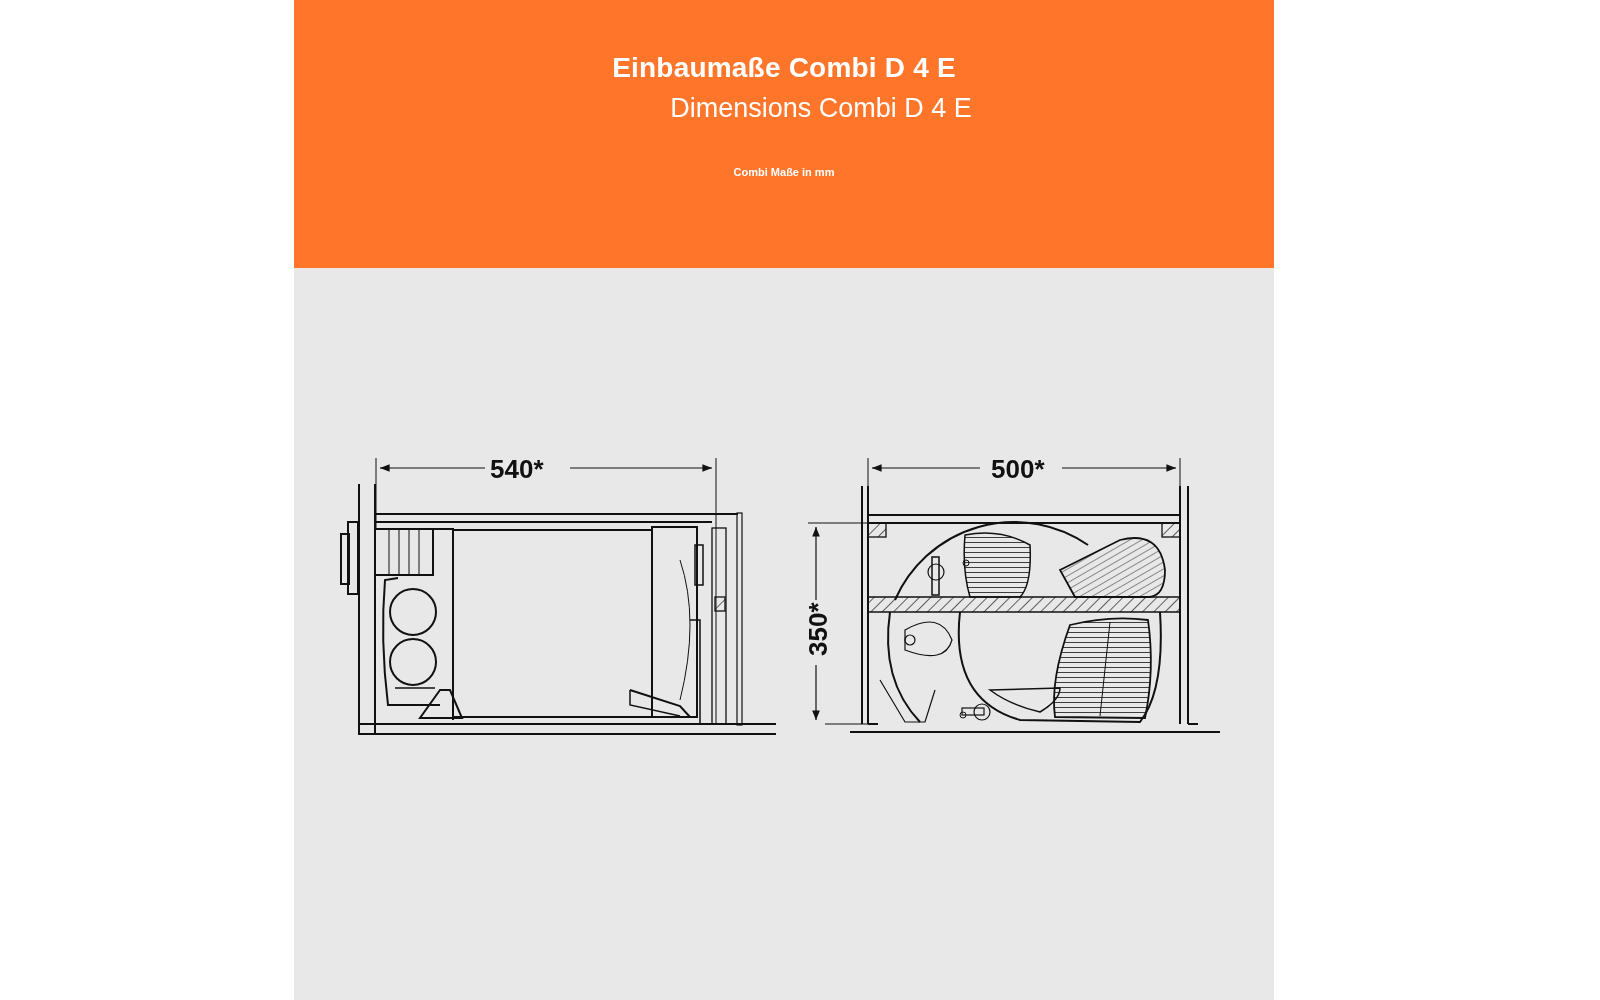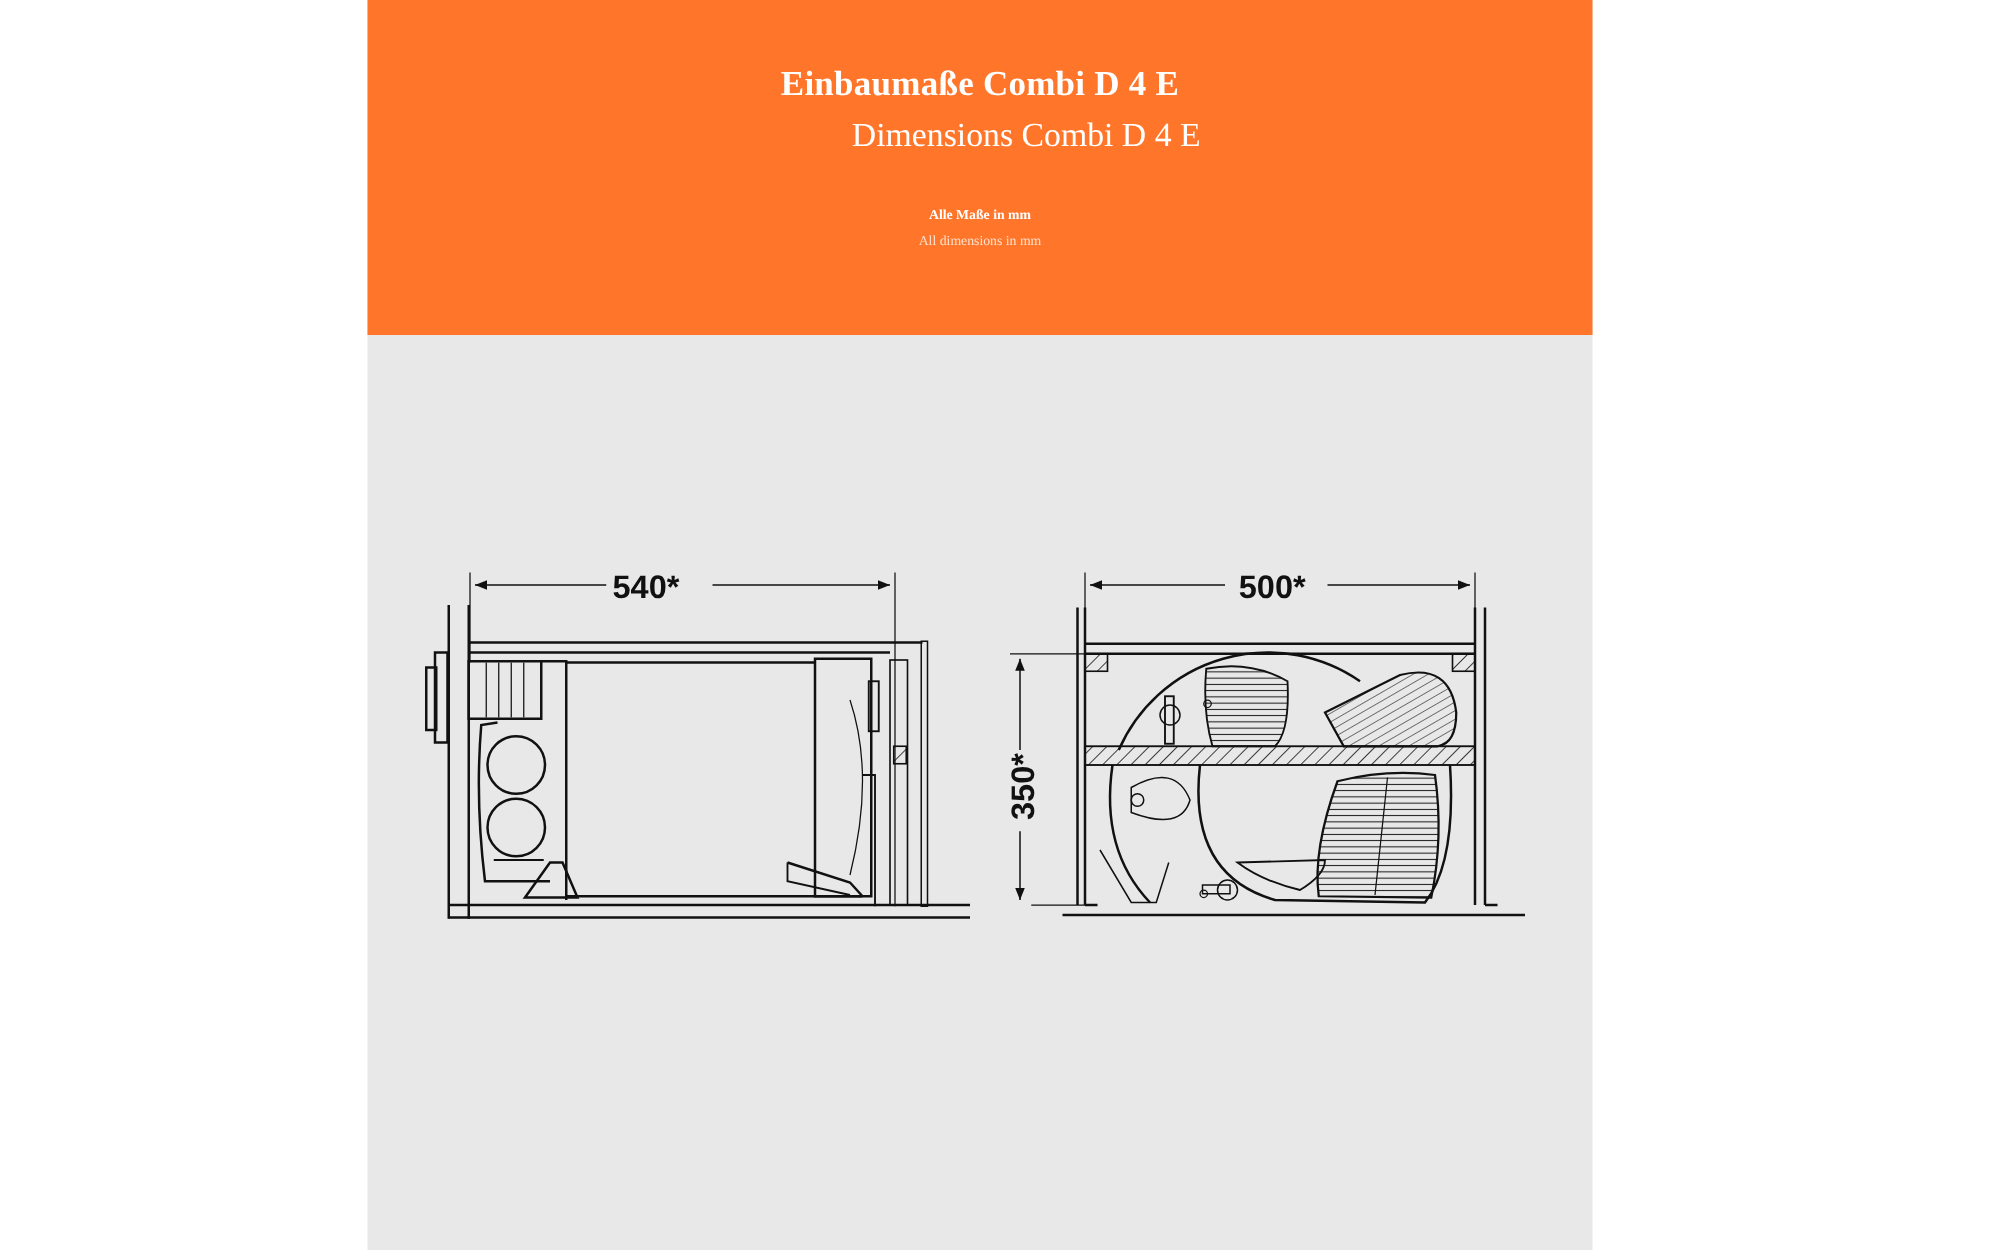--- a/index.html
+++ b/index.html
@@ -1,34 +1,33 @@
 <!DOCTYPE html>
 <html><head>
 <meta charset="utf-8">
 <style>
   html, body { margin: 0; padding: 0; background: #ffffff; }
   body { width: 1600px; height: 1000px; position: relative; overflow: hidden; font-family: "Liberation Sans", sans-serif; }
   .page { position: absolute; left: 294px; top: 0; width: 980px; height: 1000px; background: #e8e8e8; }
-  .header { position: absolute; left: 0; top: 0; width: 980px; height: 268px; background: #ff762b; color: #ffffff; text-align: center; font-family: Liberation Serif, serif; }
+  .header { position: absolute; left: 0; top: 0; width: 980px; height: 268px; background: #ff762b; color: #ffffff; text-align: center; }
   .title-de { position: absolute; top: 52px; left: 0; width: 100%; font-size: 28px; font-weight: bold; letter-spacing: 0.2px; }
   .title-en { position: absolute; top: 93px; left: 0; width: 100%; font-size: 27px; font-weight: normal; padding-left: 37px; }
   .note-de { position: absolute; top: 166px; left: 0; width: 100%; font-size: 11px; font-weight: bold; }
   .note-en { position: absolute; top: 187px; left: 0; width: 100%; font-size: 11px; color: #ffe0cc; }
   .drawing { position: absolute; top: 0; left: 0; }
   .dimlabel { font-family: "Liberation Sans", sans-serif; font-weight: bold; font-size: 26px; fill: #111; }
 </style>
 </head>
 <body>
 
 <div class="page">
   <div class="header">
     <div class="title-de">Einbaumaße Combi D 4 E</div>
     <div class="title-en">Dimensions Combi D 4 E</div>
-    <div class="note-de">Alle Maße in mm</div>
-    <div class="note-en">All dimensions in mm</div>
+    <div class="note-de">Combi Maße in mm</div>
   </div>
 </div>
 
 <svg class="drawing" width="1600" height="1000" viewBox="0 0 1600 1000">
   <defs>
     <marker id="arr" viewBox="0 0 10 10" refX="10" refY="5" markerWidth="8" markerHeight="8" orient="auto-start-reverse">
       <path d="M0,1 L10,5 L0,9 z" fill="#111"></path>
     </marker>
     <pattern id="hatch" width="8" height="8" patternUnits="userSpaceOnUse" patternTransform="rotate(45)">
       <line x1="0" y1="0" x2="0" y2="8" stroke="#111" stroke-width="1.3"></line>

